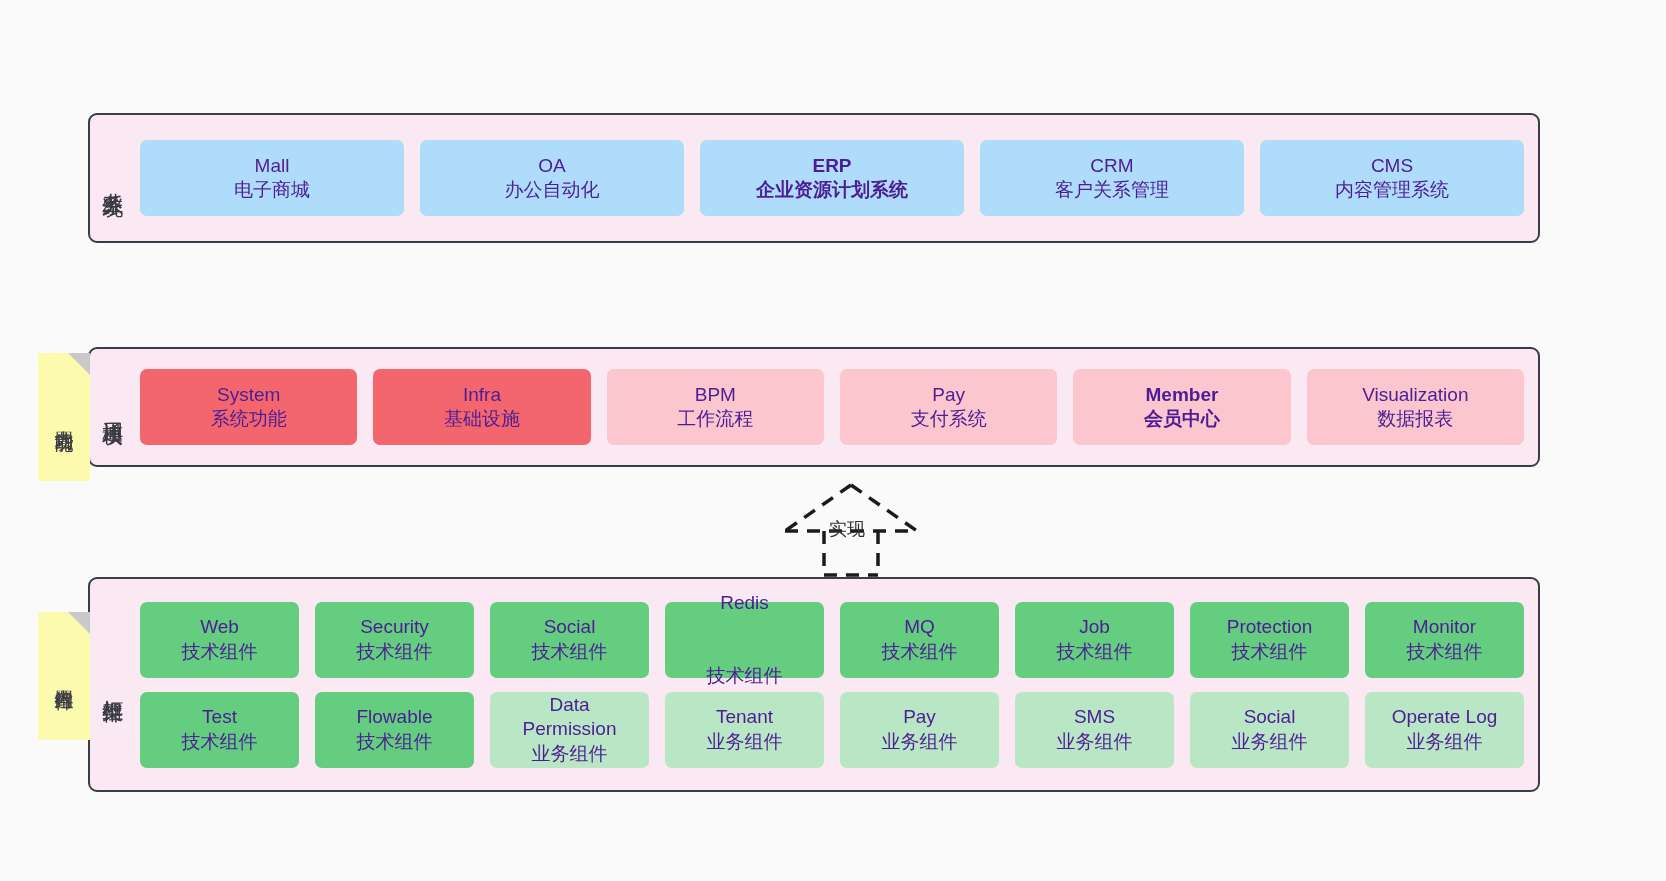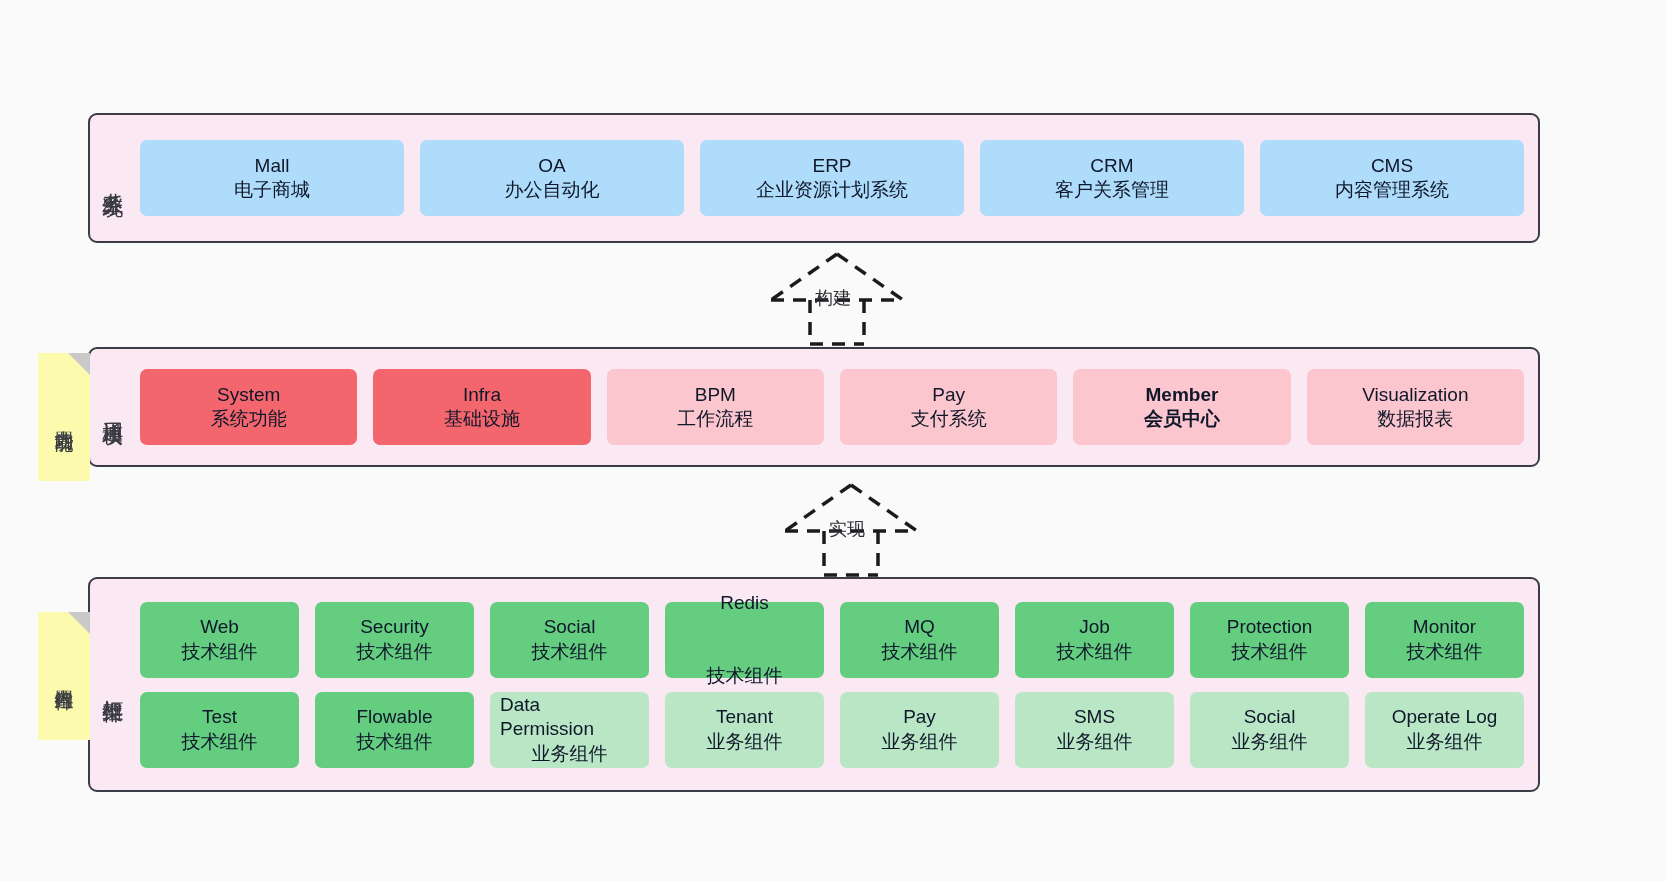--- a/index.html
+++ b/index.html
@@ -63,24 +63,24 @@
     gap: 16px;
   }
 
   .card {
     flex: 1 1 0;
     border-radius: 7px;
     display: flex;
     flex-direction: column;
     align-items: center;
     justify-content: center;
-    text-align: left;
+    text-align: center;
     font-size: 19px;
     line-height: 1.28;
-    color: #0f172a;
+    color: #4c1d95;
     box-sizing: border-box;
     padding: 4px 10px;
   }
   .card .ttl { display: block; }
   .card .sub { display: block; }
 
   
   .c-blue        { background: #aedcfa; }
   .c-red         { background: #f4666e; }
   .c-pink        { background: #fbc6cd; }
@@ -154,47 +154,36 @@
     <div class="layer-body">
       <div class="row">
         <div class="card c-blue" style="background: rgb(174, 220, 250);">
           <span class="ttl">Mall</span>
           <span class="sub">电子商城</span>
         </div>
         <div class="card c-blue" style="background: rgb(174, 220, 250);">
           <span class="ttl">OA</span>
           <span class="sub">办公自动化</span>
         </div>
-        <div class="card c-blue" style="background: rgb(174, 220, 250);">
+        <div class="card c-blue" style="background: rgb(174, 220, 250); font-weight: bold;">
           <span class="ttl">ERP</span>
           <span class="sub">企业资源计划系统</span>
         </div>
         <div class="card c-blue" style="background: rgb(174, 220, 250);">
           <span class="ttl">CRM</span>
           <span class="sub">客户关系管理</span>
         </div>
         <div class="card c-blue" style="background: rgb(174, 220, 250);">
           <span class="ttl">CMS</span>
           <span class="sub">内容管理系统</span>
         </div>
       </div>
     </div>
   </div>
 
-  <div class="arrow" id="arrow-build">
-    <svg width="170" height="96" viewBox="0 0 170 96">
-      <path d="M85 4 L151 50" stroke="#1b1b1b" stroke-width="3.5" fill="none" stroke-dasharray="13 9"></path>
-      <path d="M85 4 L19 50" stroke="#1b1b1b" stroke-width="3.5" fill="none" stroke-dasharray="13 9"></path>
-      <path d="M19 50 L151 50" stroke="#1b1b1b" stroke-width="3.5" fill="none" stroke-dasharray="13 9"></path>
-      <path d="M58 50 L58 94" stroke="#1b1b1b" stroke-width="3.5" fill="none" stroke-dasharray="13 9"></path>
-      <path d="M112 50 L112 94" stroke="#1b1b1b" stroke-width="3.5" fill="none" stroke-dasharray="13 9"></path>
-      <path d="M58 94 L112 94" stroke="#1b1b1b" stroke-width="3.5" fill="none" stroke-dasharray="13 9"></path>
-    </svg>
-    <span class="arrow-label">构建</span>
-  </div>
 
   <div class="note" id="note-functions">
     <span class="fold"></span>
     <span>内置功能</span>
   </div>
 
   <div class="layer" id="layer-modules">
     <div class="layer-label">通用模块</div>
     <div class="layer-body">
       <div class="row">

